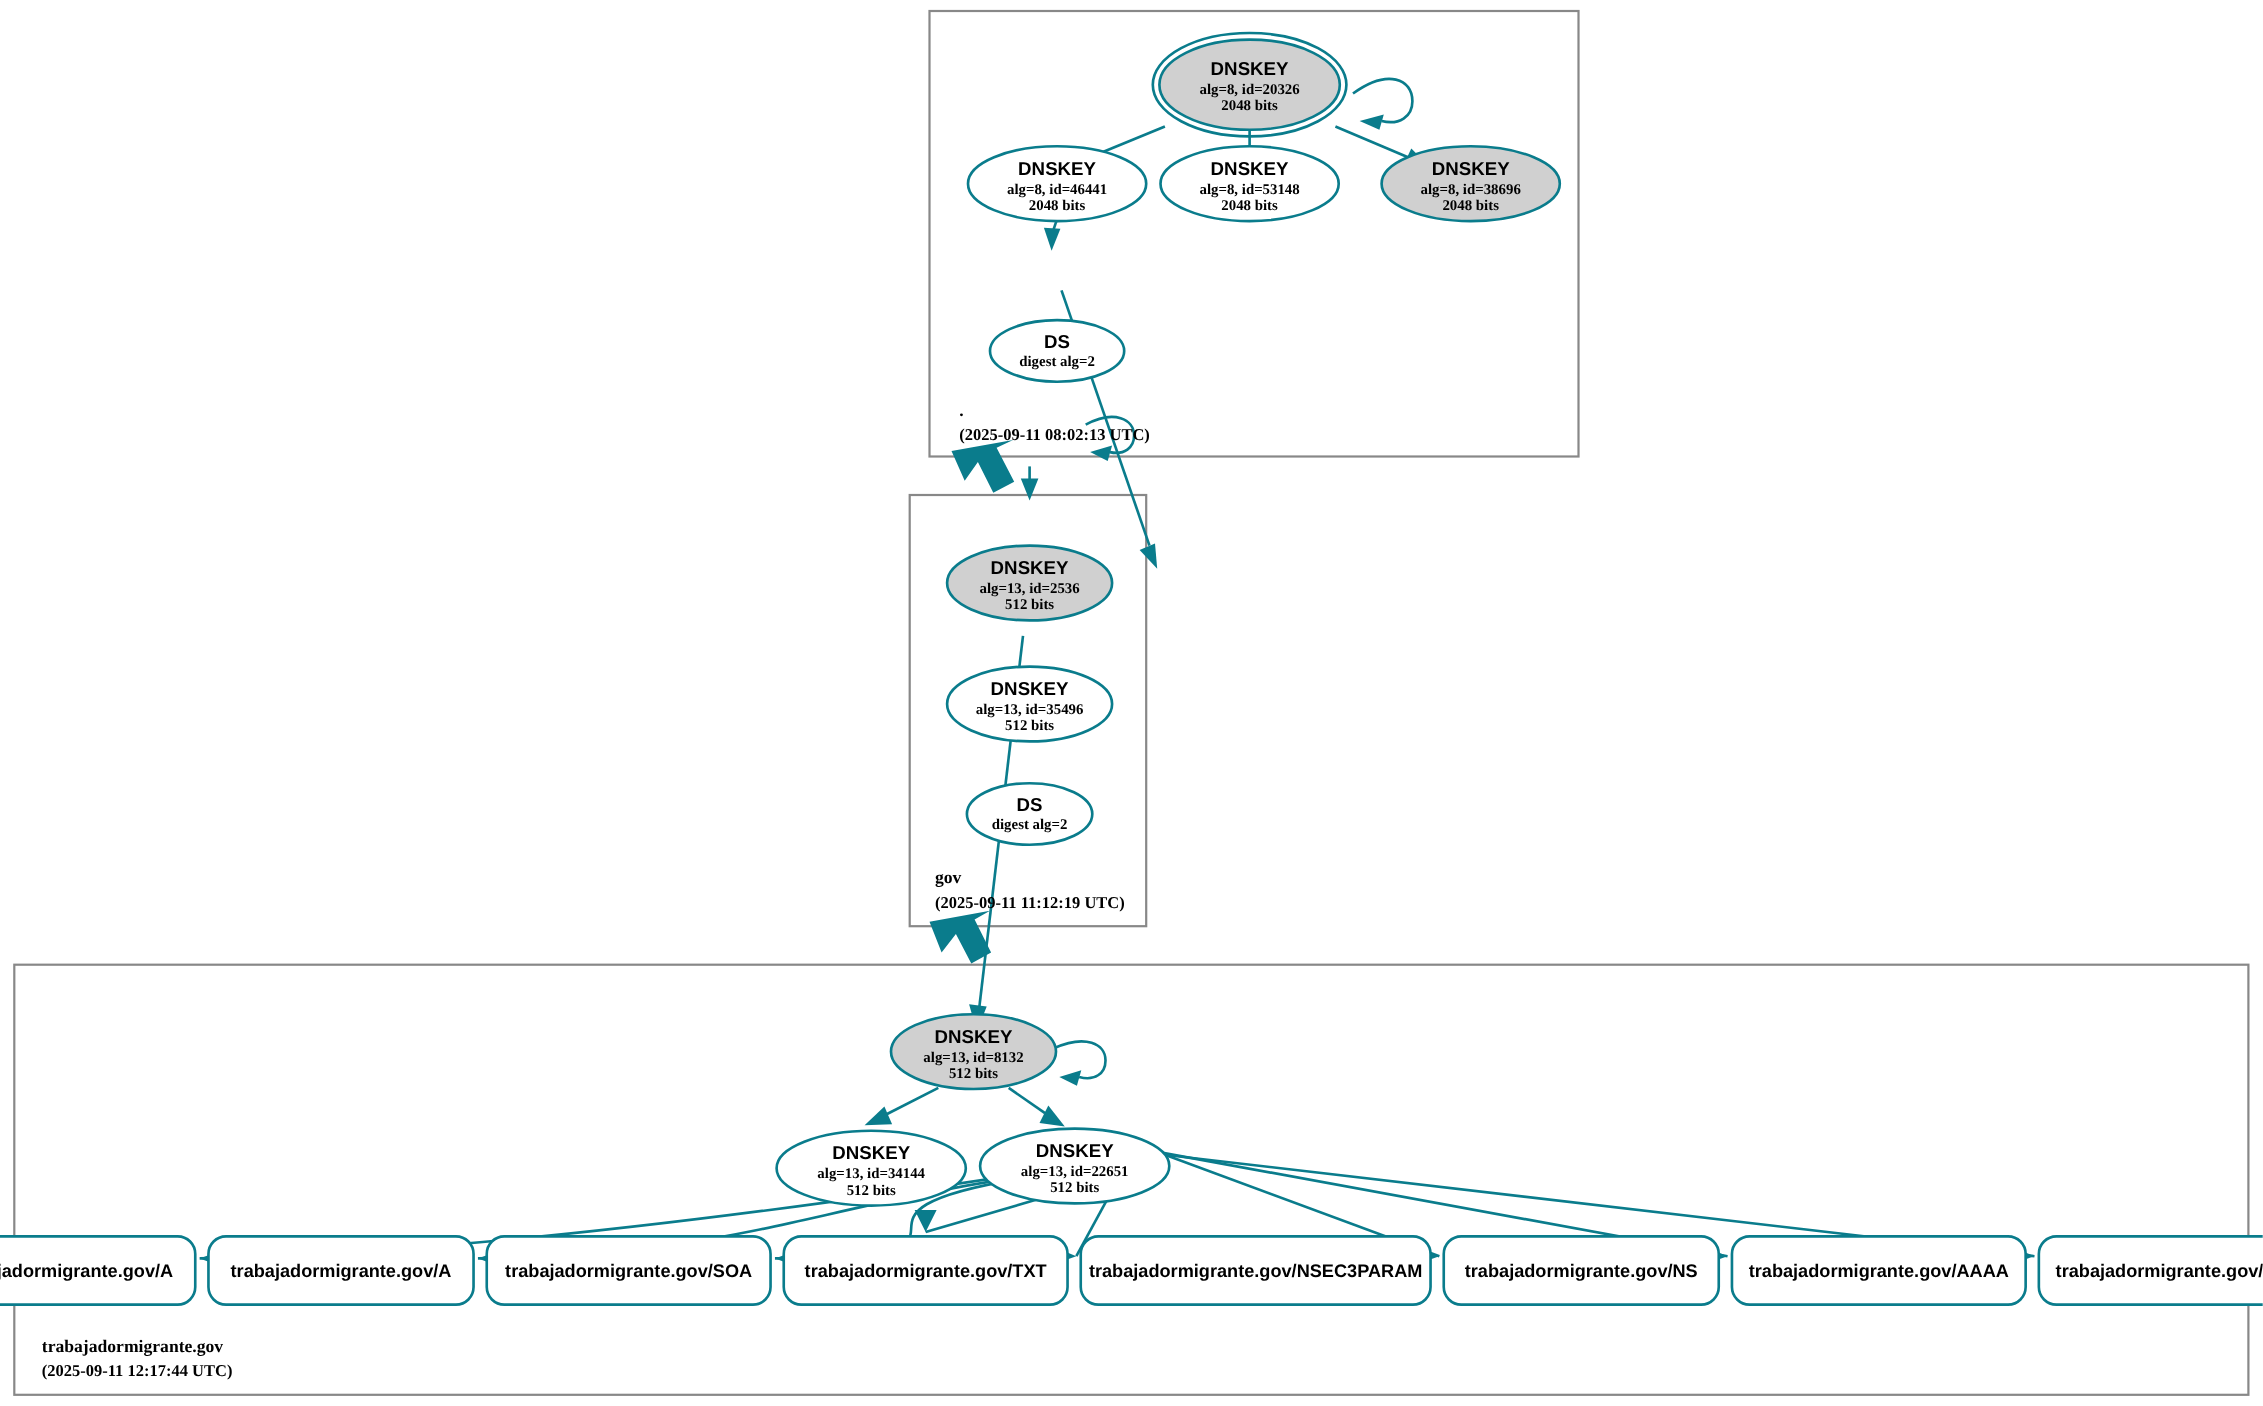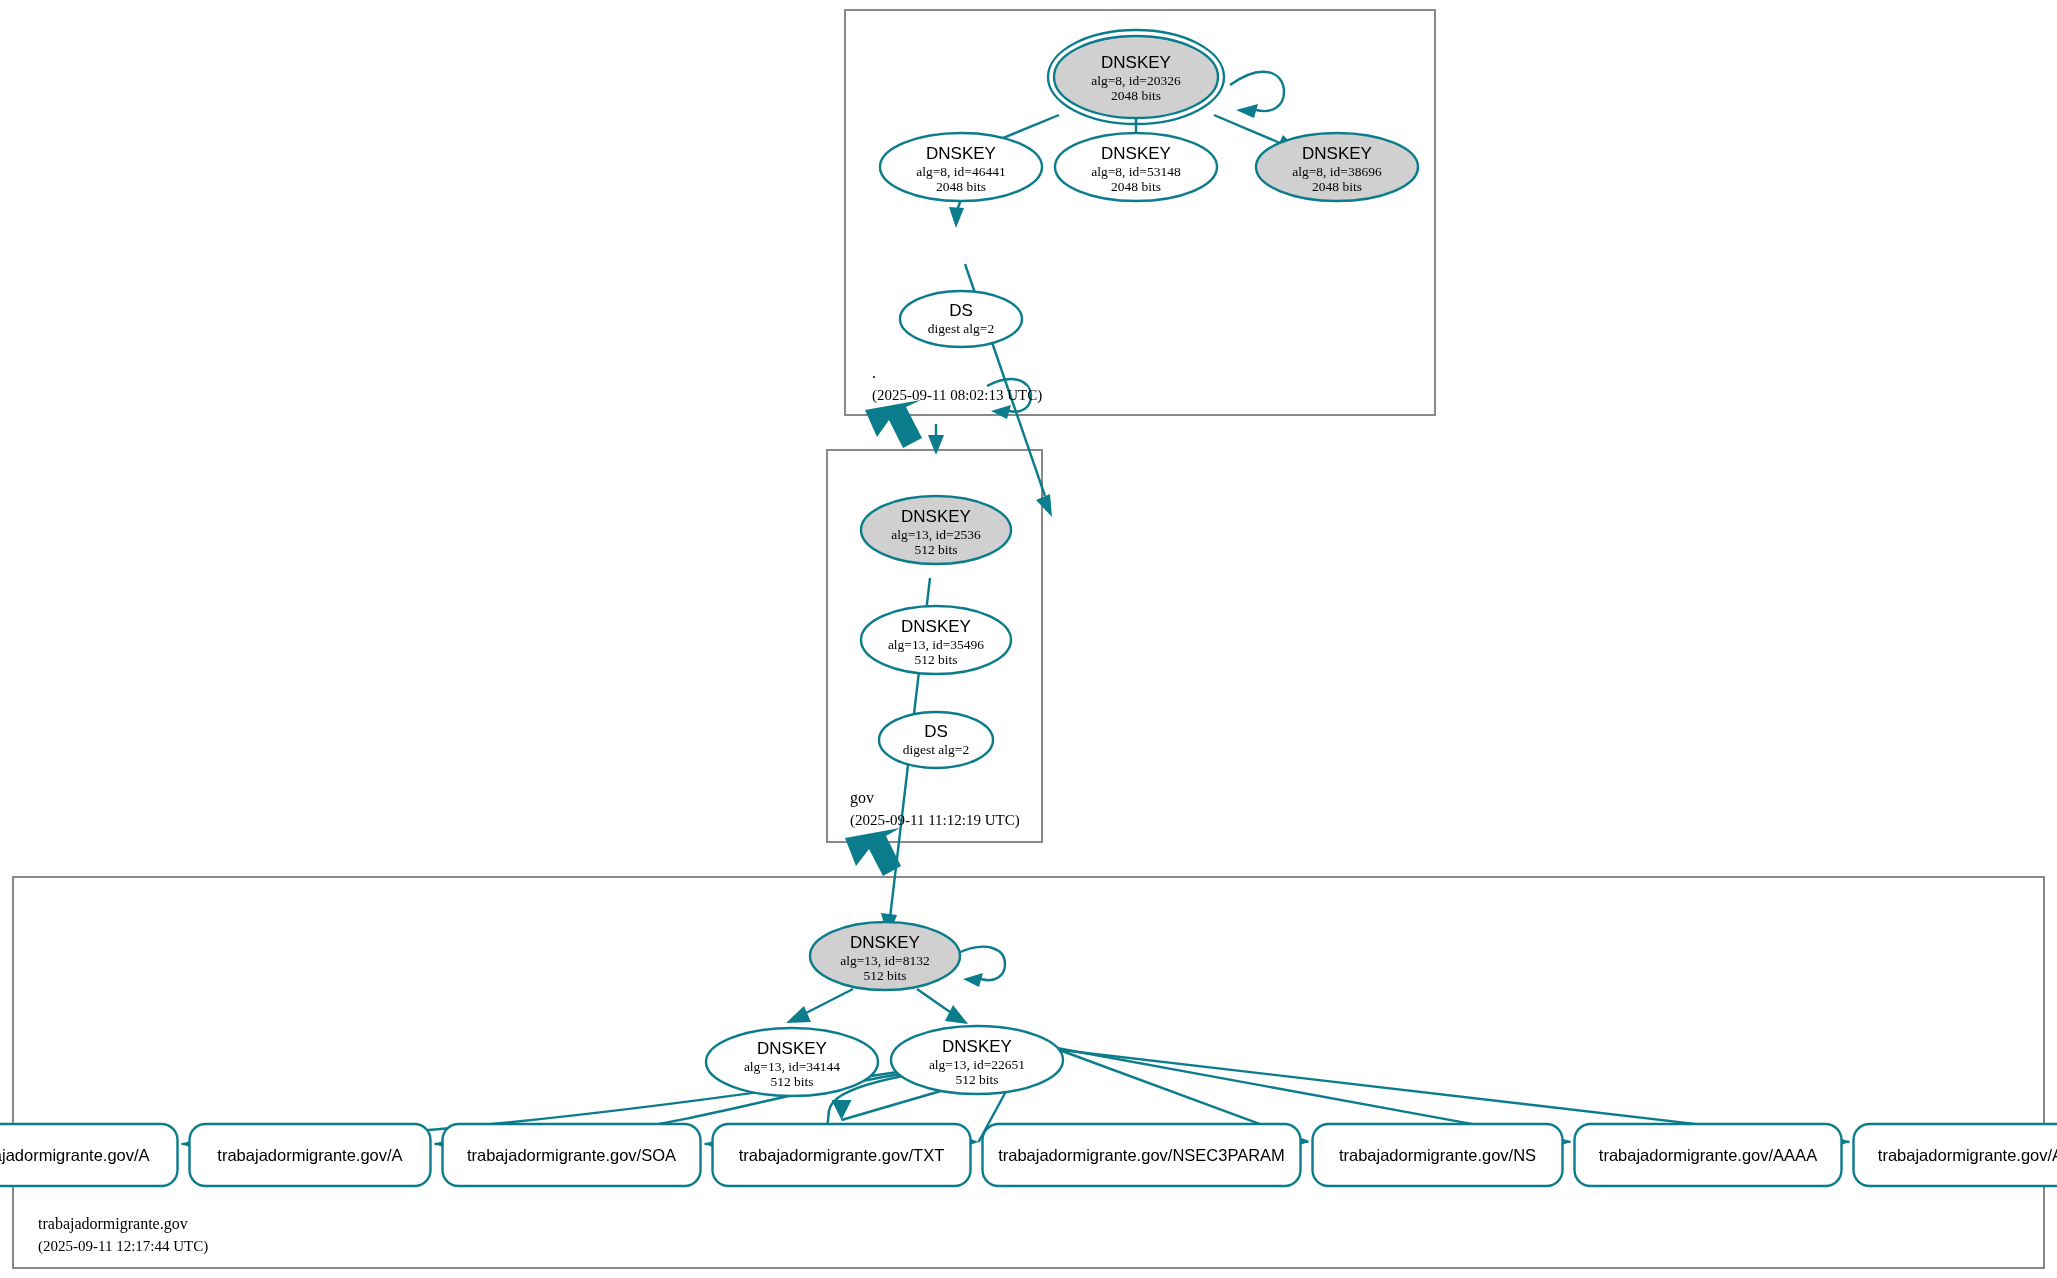--- a/index.html
+++ b/index.html
@@ -10,20 +10,21 @@
   body {
     width: 2057px;
     height: 1278px;
     font-family: "Liberation Sans", sans-serif;
     overflow: hidden;
   }
   #canvas-wrap {
     position: relative;
     width: 2057px;
     height: 1278px;
+    font-weight: bold;
   }
   svg#graph {
     display: block;
     width: 2057px;
     height: 1278px;
   }
   .zone-box {
     fill: #ffffff;
     stroke: #888888;
     stroke-width: 2;

